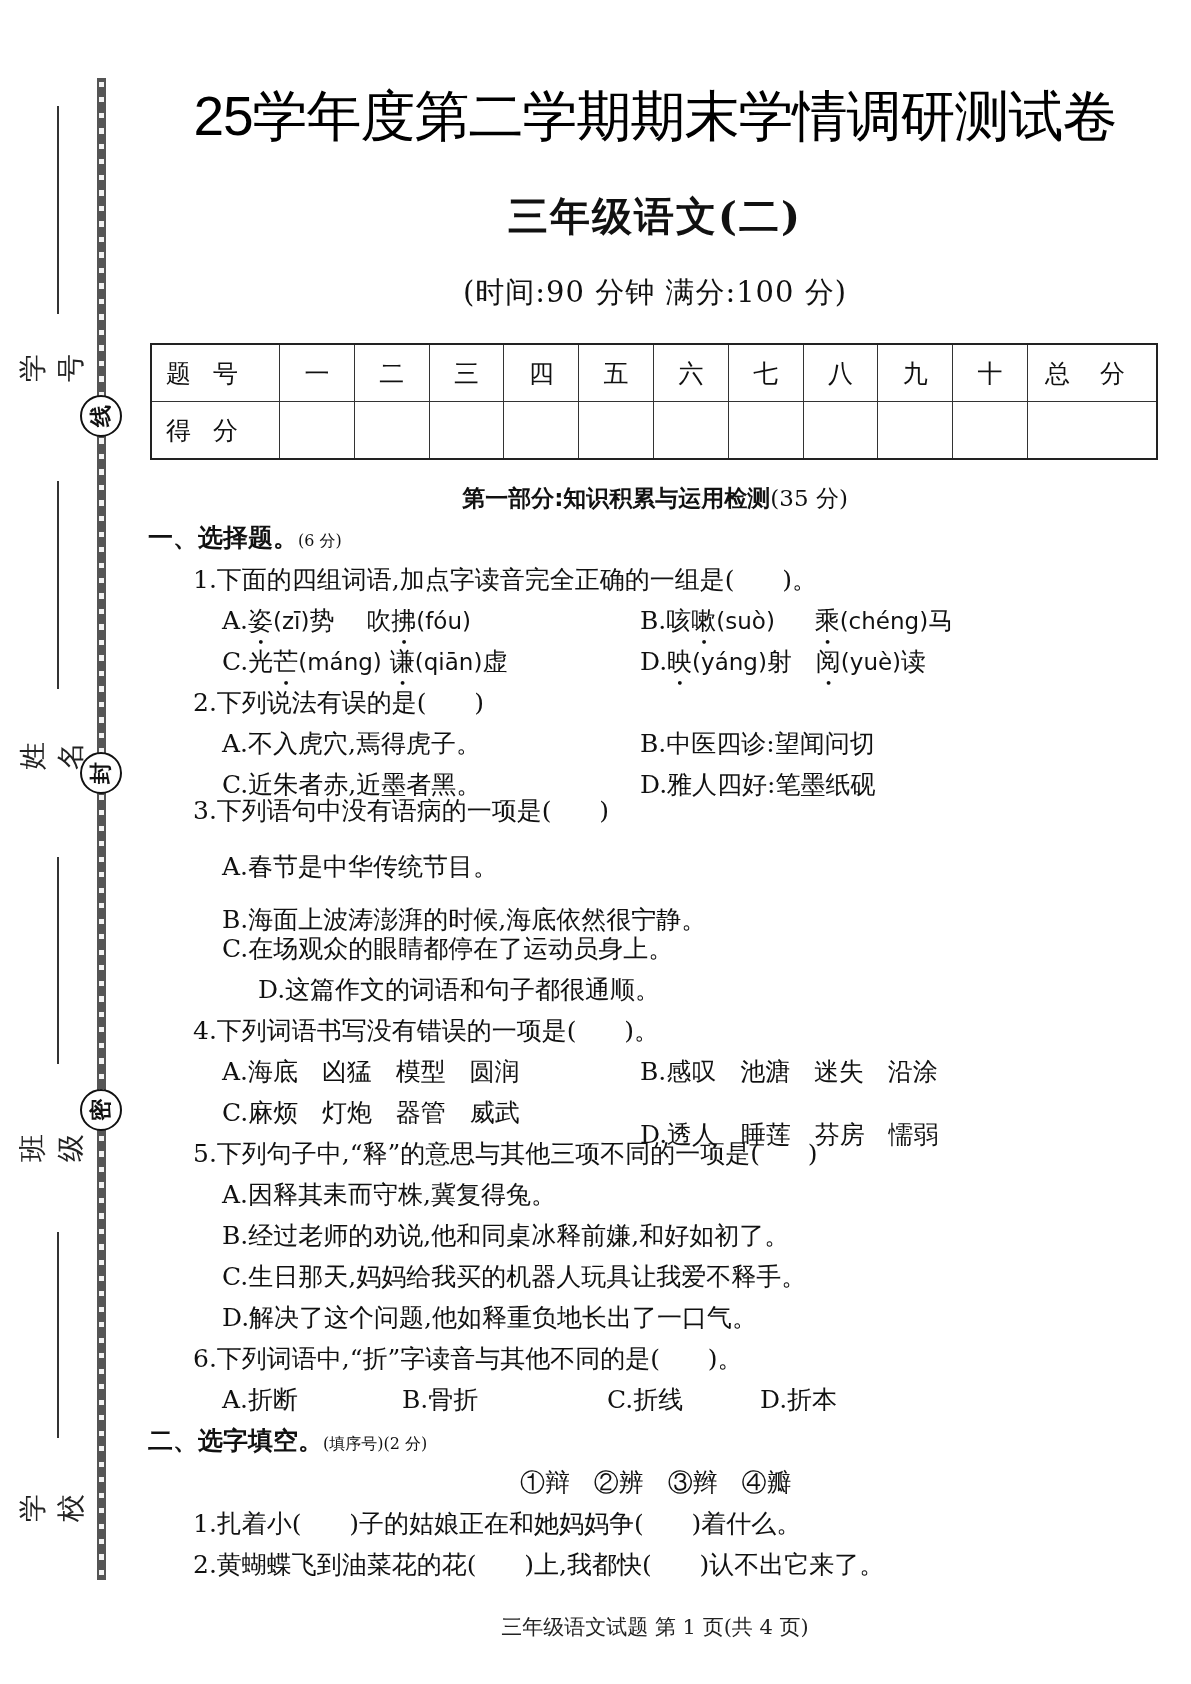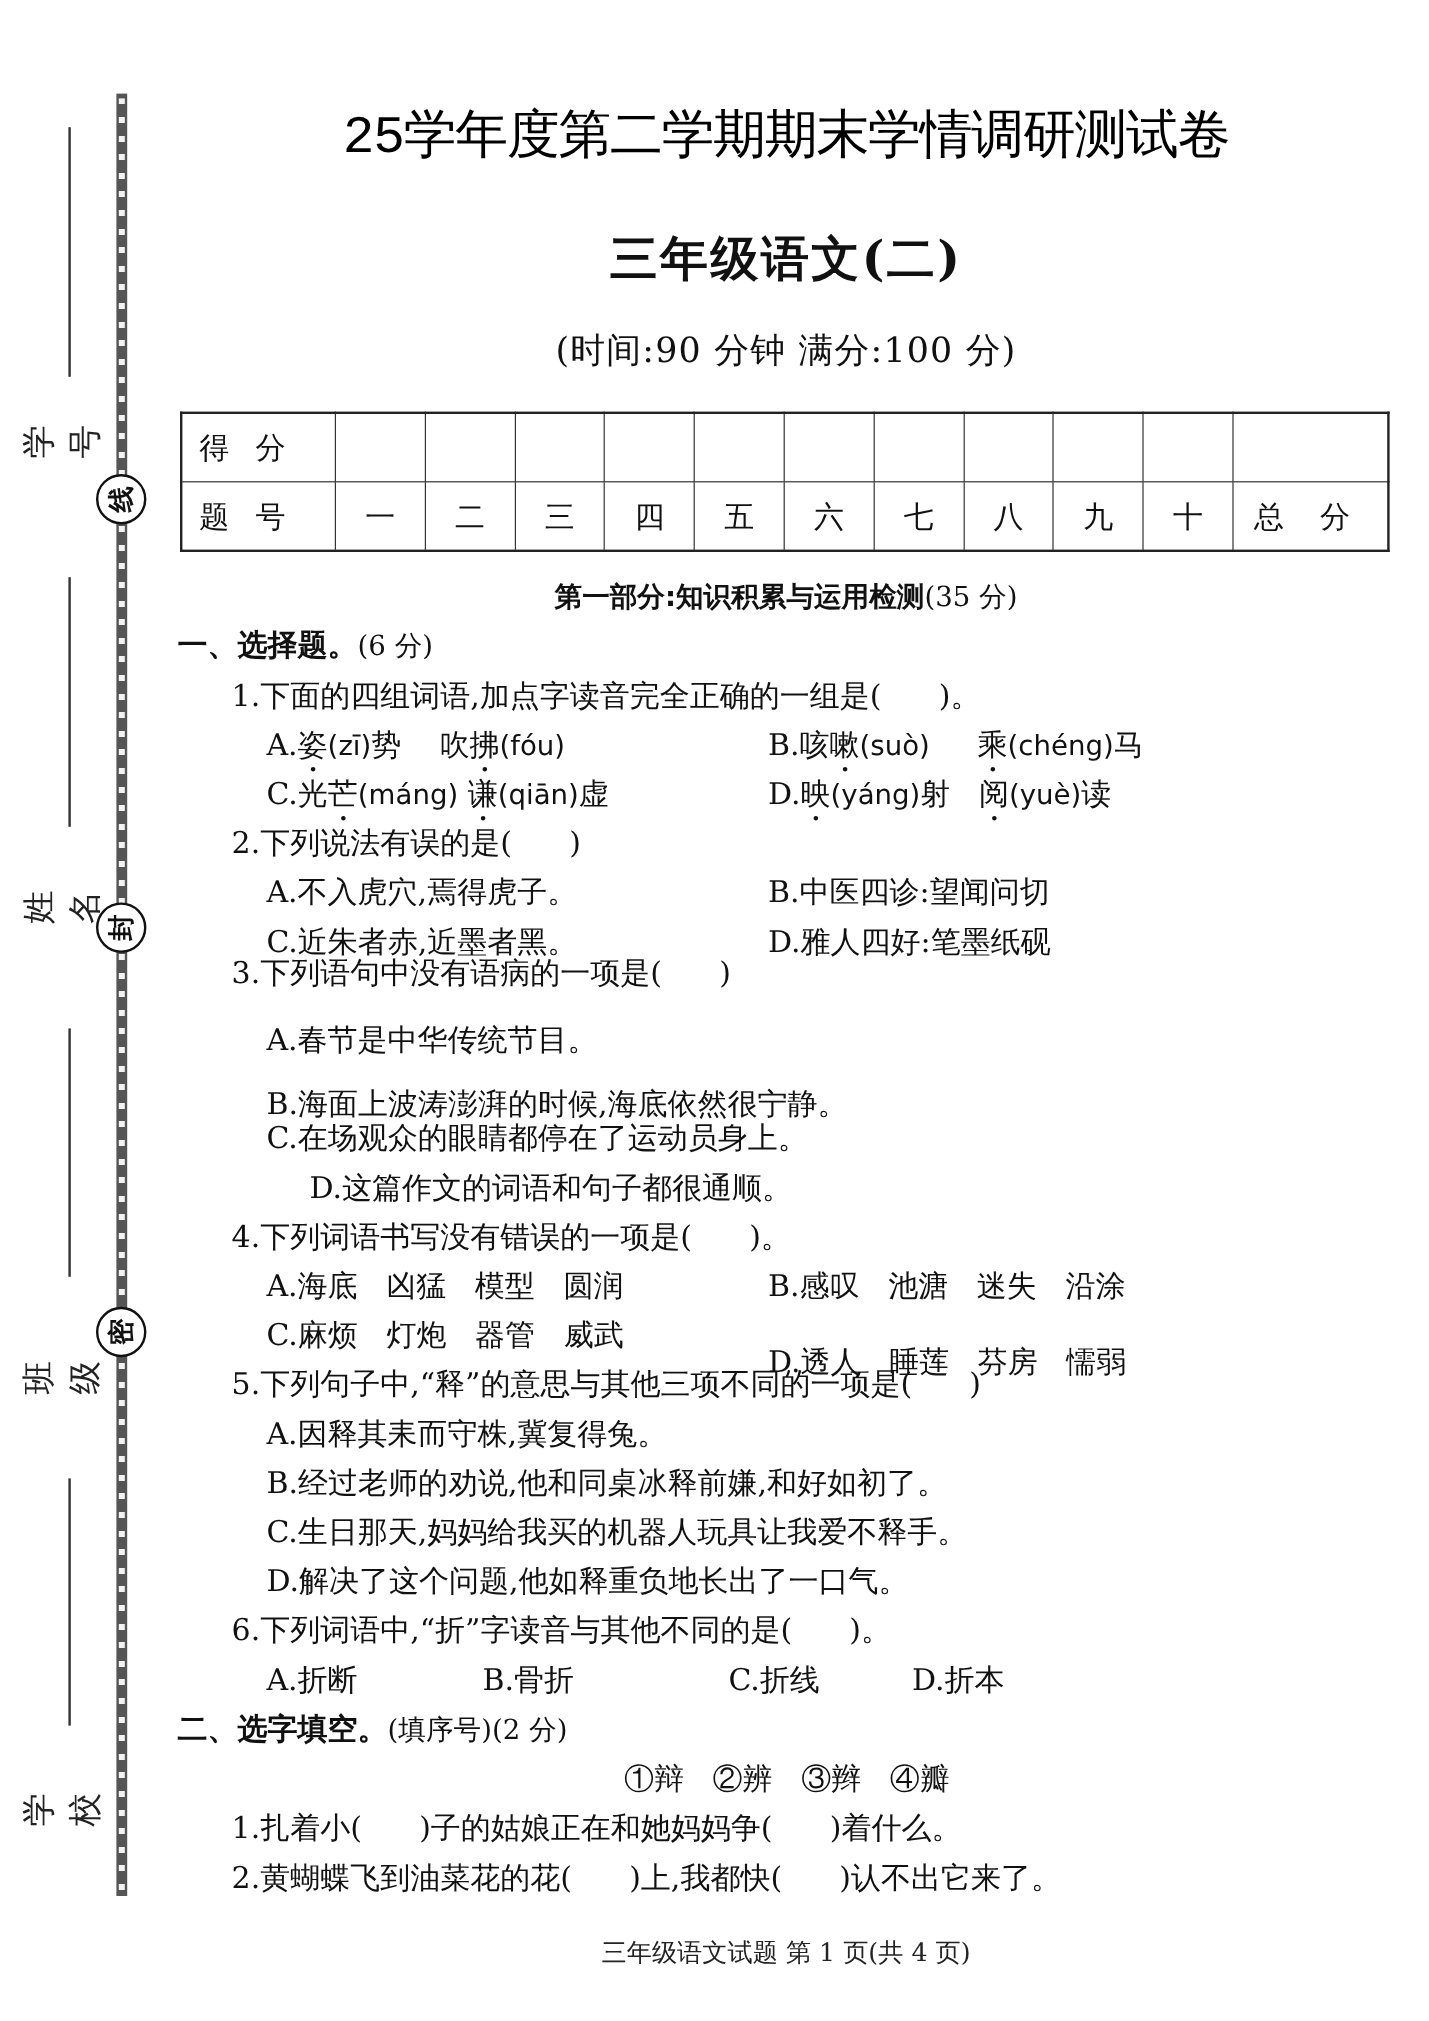--- a/index.html
+++ b/index.html
@@ -9,41 +9,41 @@
   .strip-dots { position:absolute; left:99px; top:82px; width:5px; height:1494px;
            background-image: repeating-linear-gradient(to bottom, #f2f2f2 0px, #f2f2f2 5px, transparent 5px, transparent 15.5px); }
   .seal { position:absolute; width:38px; height:38px; border:2px solid #111; border-radius:50%;
           background:#fff; display:flex; align-items:center; justify-content:center;
           font-size:22px; font-weight:bold; transform:rotate(-90deg); }
   .fill-line { position:absolute; left:57px; width:1.5px; background:#333; }
   .side-label { position:absolute; left:35px; width:34px; font-size:28px; text-align:center;
                 transform:rotate(-90deg); font-family:"DejaVu Serif","Liberation Serif",serif; color:#222; }
 
   .title { position:absolute; left:150px; top:84px; width:1010px; text-align:center;
-           font-family:Liberation Mono, monospace; font-size:44px; letter-spacing:-1px;
+           font-family:Liberation Sans, sans-serif; font-size:55px; letter-spacing:-1px;
            line-height:64px; color:#000; }
   .subtitle { position:absolute; left:150px; top:186px; width:1010px; text-align:center;
               font-size:40px; font-weight:bold; line-height:60px; letter-spacing:2px; }
   .time { position:absolute; left:150px; top:272px; width:1010px; text-align:center;
           font-size:29px; line-height:40px; letter-spacing:1px; }
 
   table.score { position:absolute; left:150px; top:343px; width:1008px; height:116px;
                 border-collapse:collapse; border:2px solid #222; }
   table.score td { border:1px solid #333; text-align:center; font-family:"DejaVu Sans","Liberation Sans",sans-serif;
                    font-size:25px; height:56px; padding:0; }
   table.score td.hdr { width:113px; text-align:left; padding-left:14px; letter-spacing:22px; }
   table.score td.total { width:112px; letter-spacing:30px; padding-left:16px; }
 
   .part-head { position:absolute; left:150px; top:482px; width:1010px; text-align:center;
                font-size:23px; font-weight:bold; line-height:32px; font-family:"DejaVu Sans","Liberation Sans",sans-serif; }
   .part-head .pts { font-weight:normal; font-family:"DejaVu Serif","Liberation Serif",serif; }
 
   .line { position:absolute; font-size:25px; line-height:34px; white-space:pre; }
   .sec { left:148px; font-weight:bold; font-family:"DejaVu Sans","Liberation Sans",sans-serif; }
-  .sec .pts { font-weight:normal; font-family:"DejaVu Serif","Liberation Serif",serif; font-size:23px; }
+  .sec .pts { font-weight:normal; font-family:"DejaVu Serif","Liberation Serif",serif; font-size:16px; }
   .q { left:193px; }
   .opt { left:222px; }
   .col2 { left:640px; }
   .dot { text-emphasis: dot; text-emphasis-position: under right; -webkit-text-emphasis: dot; -webkit-text-emphasis-position: under; }
   .pin { font-family:"DejaVu Sans","Liberation Sans",sans-serif; font-size:23px; }
   .footer { position:absolute; left:150px; top:1612px; width:1010px; text-align:center; font-size:21px; line-height:30px; color:#222; }
 </style>
 </head>
 <body>
 
@@ -65,46 +65,46 @@
 <div class="fill-line" style="top:1232px;height:206px;"></div>
 <div class="side-label" style="top:1470px;">学校</div>
 
 <div class="title">25学年度第二学期期末学情调研测试卷</div>
 <div class="subtitle">三年级语文(二)</div>
 <div class="time">(时间:90 分钟   满分:100 分)</div>
 
 <table class="score">
   <tbody>
       <tr>
+    <td class="hdr">题号</td>
+    <td>一</td>
+    <td>二</td>
+    <td>三</td>
+    <td>四</td>
+    <td>五</td>
+    <td>六</td>
+    <td>七</td>
+    <td>八</td>
+    <td>九</td>
+    <td>十</td>
+    <td class="total">总分</td>
+  </tr>
+  <tr>
     <td class="hdr">得分</td>
     <td></td>
     <td></td>
     <td></td>
     <td></td>
     <td></td>
     <td></td>
     <td></td>
     <td></td>
     <td></td>
     <td></td>
     <td></td>
-  </tr>
-  <tr>
-    <td class="hdr">题号</td>
-    <td>一</td>
-    <td>二</td>
-    <td>三</td>
-    <td>四</td>
-    <td>五</td>
-    <td>六</td>
-    <td>七</td>
-    <td>八</td>
-    <td>九</td>
-    <td>十</td>
-    <td class="total">总分</td>
   </tr>
 </tbody>
   </table>
 
 <div class="part-head"><span>第一部分:知识积累与运用检测</span><span class="pts">(35 分)</span></div>
 
 <div class="line sec" style="top:521px;"><span>一、选择题。</span><span class="pts">(6 分)</span></div>
 
 <div class="line q" style="top:563px;">1.下面的四组词语,加点字读音完全正确的一组是(      )。</div>
 <div class="line opt" style="top:604px;"><span>A.</span><span class="dot">姿</span><span class="pin">(zī)</span><span>势</span><span>    </span><span>吹</span><span class="dot">拂</span><span class="pin">(fóu)</span></div>

